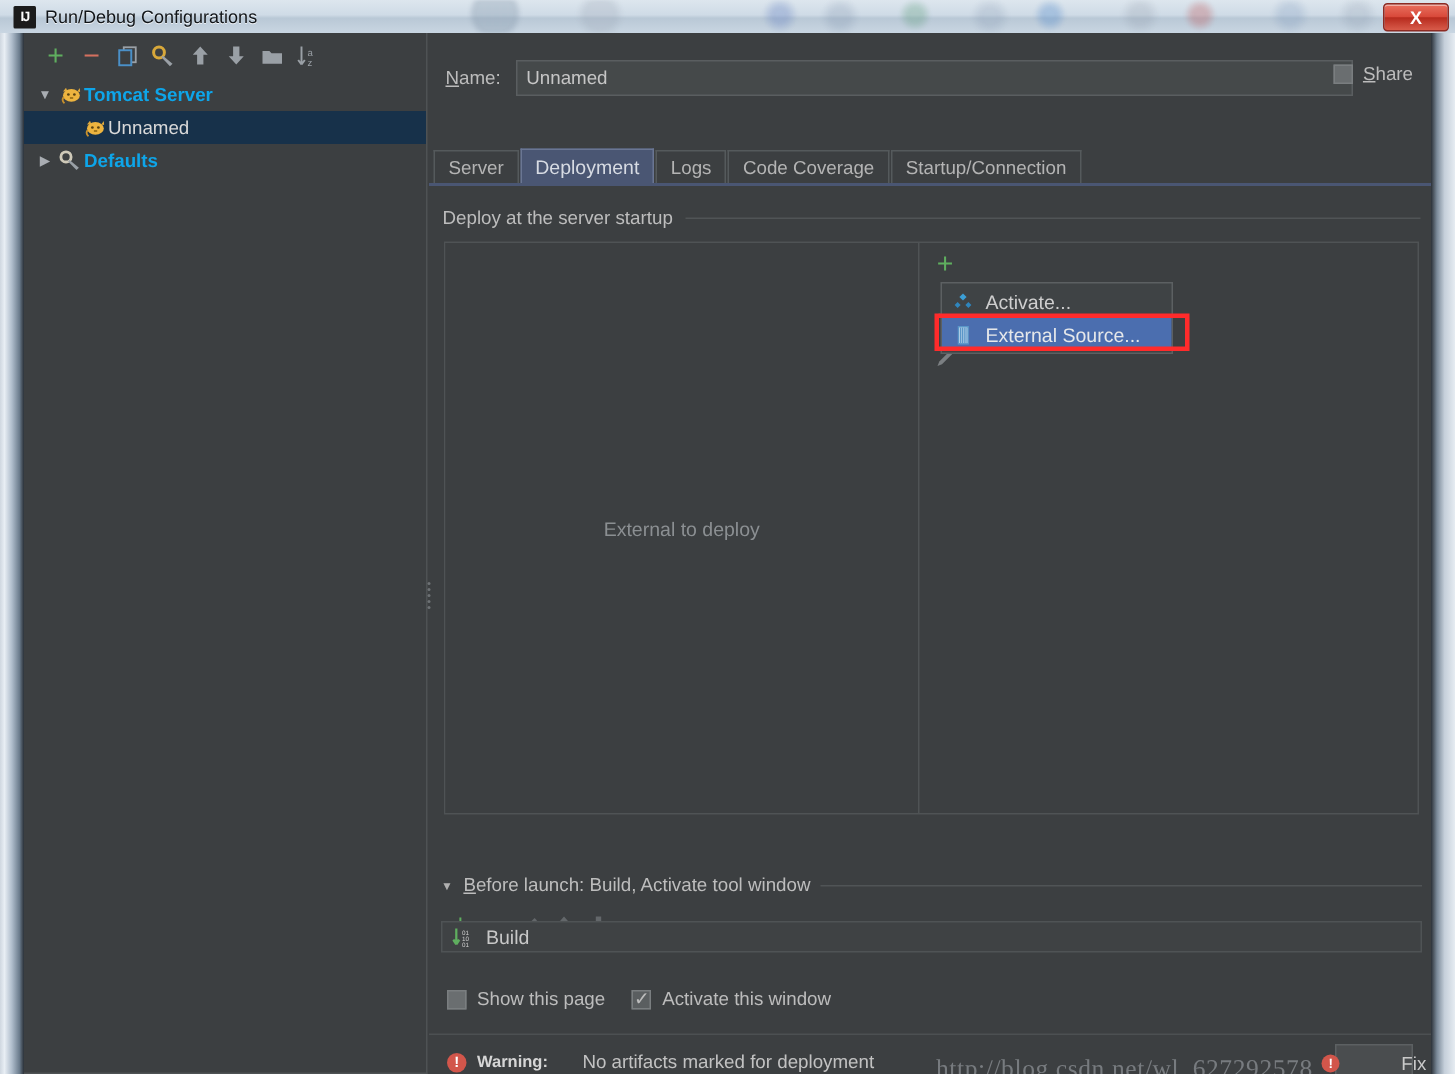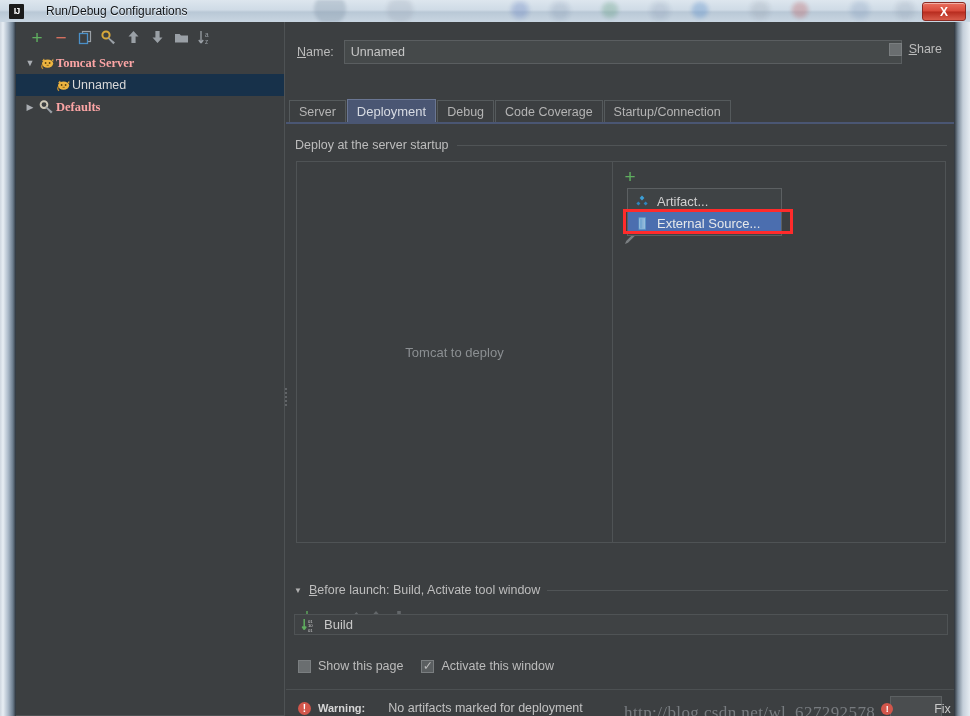--- a/index.html
+++ b/index.html
@@ -33,21 +33,21 @@
       radial-gradient(circle at 660px 11px, rgba(110,130,160,.18) 0 6px, transparent 13px),
       radial-gradient(circle at 700px 10px, rgba(70,130,200,.30) 0 5px, transparent 11px),
       radial-gradient(circle at 760px 10px, rgba(130,140,155,.20) 0 6px, transparent 13px),
       radial-gradient(circle at 800px 10px, rgba(190,80,80,.30) 0 5px, transparent 11px),
       radial-gradient(circle at 860px 10px, rgba(110,140,180,.22) 0 6px, transparent 13px),
       radial-gradient(circle at 905px 10px, rgba(120,135,155,.18) 0 6px, transparent 13px);
     filter: blur(1.2px);
   }
   #titlebar .tb-inner {
     position: absolute; left: 9px; top: 2px;
-    display: flex; align-items: center; gap: 22px; height: 18px;
+    display: flex; align-items: center; gap: 6px; height: 18px;
   }
   .ij-logo {
     width: 15px; height: 15px; background: #1b1b1b; border-radius: 1px;
     display: flex; align-items: center; justify-content: center;
     color: #fff; font-size: 9px; font-weight: bold; letter-spacing: -1px;
     font-family: "Liberation Sans", sans-serif;
   }
   #titlebar .tb-title {
     font-size: 12px; color: #101418; white-space: nowrap;
     text-shadow: 0 1px 0 rgba(255,255,255,.75);
@@ -87,21 +87,21 @@
   #tree { position: absolute; left: 0; top: 30px; width: 100%; }
   .tree-row {
     height: 22px; display: flex; align-items: center; padding-left: 6px;
     white-space: nowrap; font-size: 12.5px;
   }
   .tree-row.selected { background: #17314a; }
   .tree-row .twisty {
     width: 16px; text-align: center; color: #a9adb2; font-size: 9px; flex: none;
   }
   .tree-row .t-label { color: #d4d4d4; }
-  .tree-row.bold .t-label { font-weight: bold; color: #fca5a5; font-family: Liberation Serif, serif; }
+  .tree-row.bold .t-label { font-weight: bold; color: #0ea5e9; }
   .tree-row.selected .t-label { font-weight: normal; color: #d9d9d9; }
   .t-icon { width: 18px; display: flex; align-items: center; justify-content: center; flex: none; }
   .t-icon svg { display: block; }
   .indent { width: 16px; flex: none; }
 
   
   #splitter-handle {
     position: absolute; left: 267px; top: 366px; width: 5px; height: 18px;
     display: flex; flex-direction: column; justify-content: space-between; align-items: center;
   }
@@ -355,35 +355,35 @@
       </div>
 
       <div id="share-box">
         <span class="cbox"></span>
         <span><u>S</u>hare</span>
       </div>
 
       <div id="tabs">
         <div class="tab">Server</div>
         <div class="tab active">Deployment</div>
-        <div class="tab">Debug</div>
+        <div class="tab">Logs</div>
         <div class="tab">Code Coverage</div>
         <div class="tab">Startup/Connection</div>
       </div>
       <div id="tab-underline"></div>
 
       <div id="deploy-title">
         <span>Deploy at the server startup</span>
         <span class="rule"></span>
       </div>
 
       <div id="deploy-area">
 
         <div id="deploy-list">
-          <div id="empty-text">Tomcat to deploy</div>
+          <div id="empty-text">External to deploy</div>
         </div>
 
         <div id="deploy-side-toolbar">
           <div class="side-ico plus">+</div>
           <div class="side-ico">
             <svg width="13" height="15" viewBox="0 0 13 15">
               <path d="M6.5 14 L11.5 8 L8.6 8 L8.6 1.5 L4.4 1.5 L4.4 8 L1.5 8 Z" fill="#6f7376"></path>
             </svg>
           </div>
           <div class="side-ico">
@@ -396,21 +396,21 @@
 
         <div id="add-menu">
           <div class="menu-item">
             <span class="m-icon">
               <svg width="14" height="13" viewBox="0 0 14 13">
                 <path d="M7 0.6 L9.4 3 L7 5.4 L4.6 3 Z" fill="#3c9fd6"></path>
                 <path d="M3.4 6.4 L5.4 8.4 L3.4 10.4 L1.4 8.4 Z" fill="#2f86bd"></path>
                 <path d="M10.6 6.4 L12.6 8.4 L10.6 10.4 L8.6 8.4 Z" fill="#2f86bd"></path>
               </svg>
             </span>
-            <span>Artifact...</span>
+            <span>Activate...</span>
           </div>
           <div class="menu-item selected">
             <span class="m-icon">
               <svg width="14" height="13" viewBox="0 0 14 13">
                 <rect x="4" y="0.8" width="6.4" height="11.4" fill="#cfe2f0" stroke="#5a96c8" stroke-width="1"></rect>
                 <path d="M5.4 1.3 v10.4 M6.6 1.3 v10.4 M7.8 1.3 v10.4 M9 1.3 v10.4" stroke="#5a96c8" stroke-width=".85"></path>
               </svg>
             </span>
             <span>External Source...</span>
           </div>

